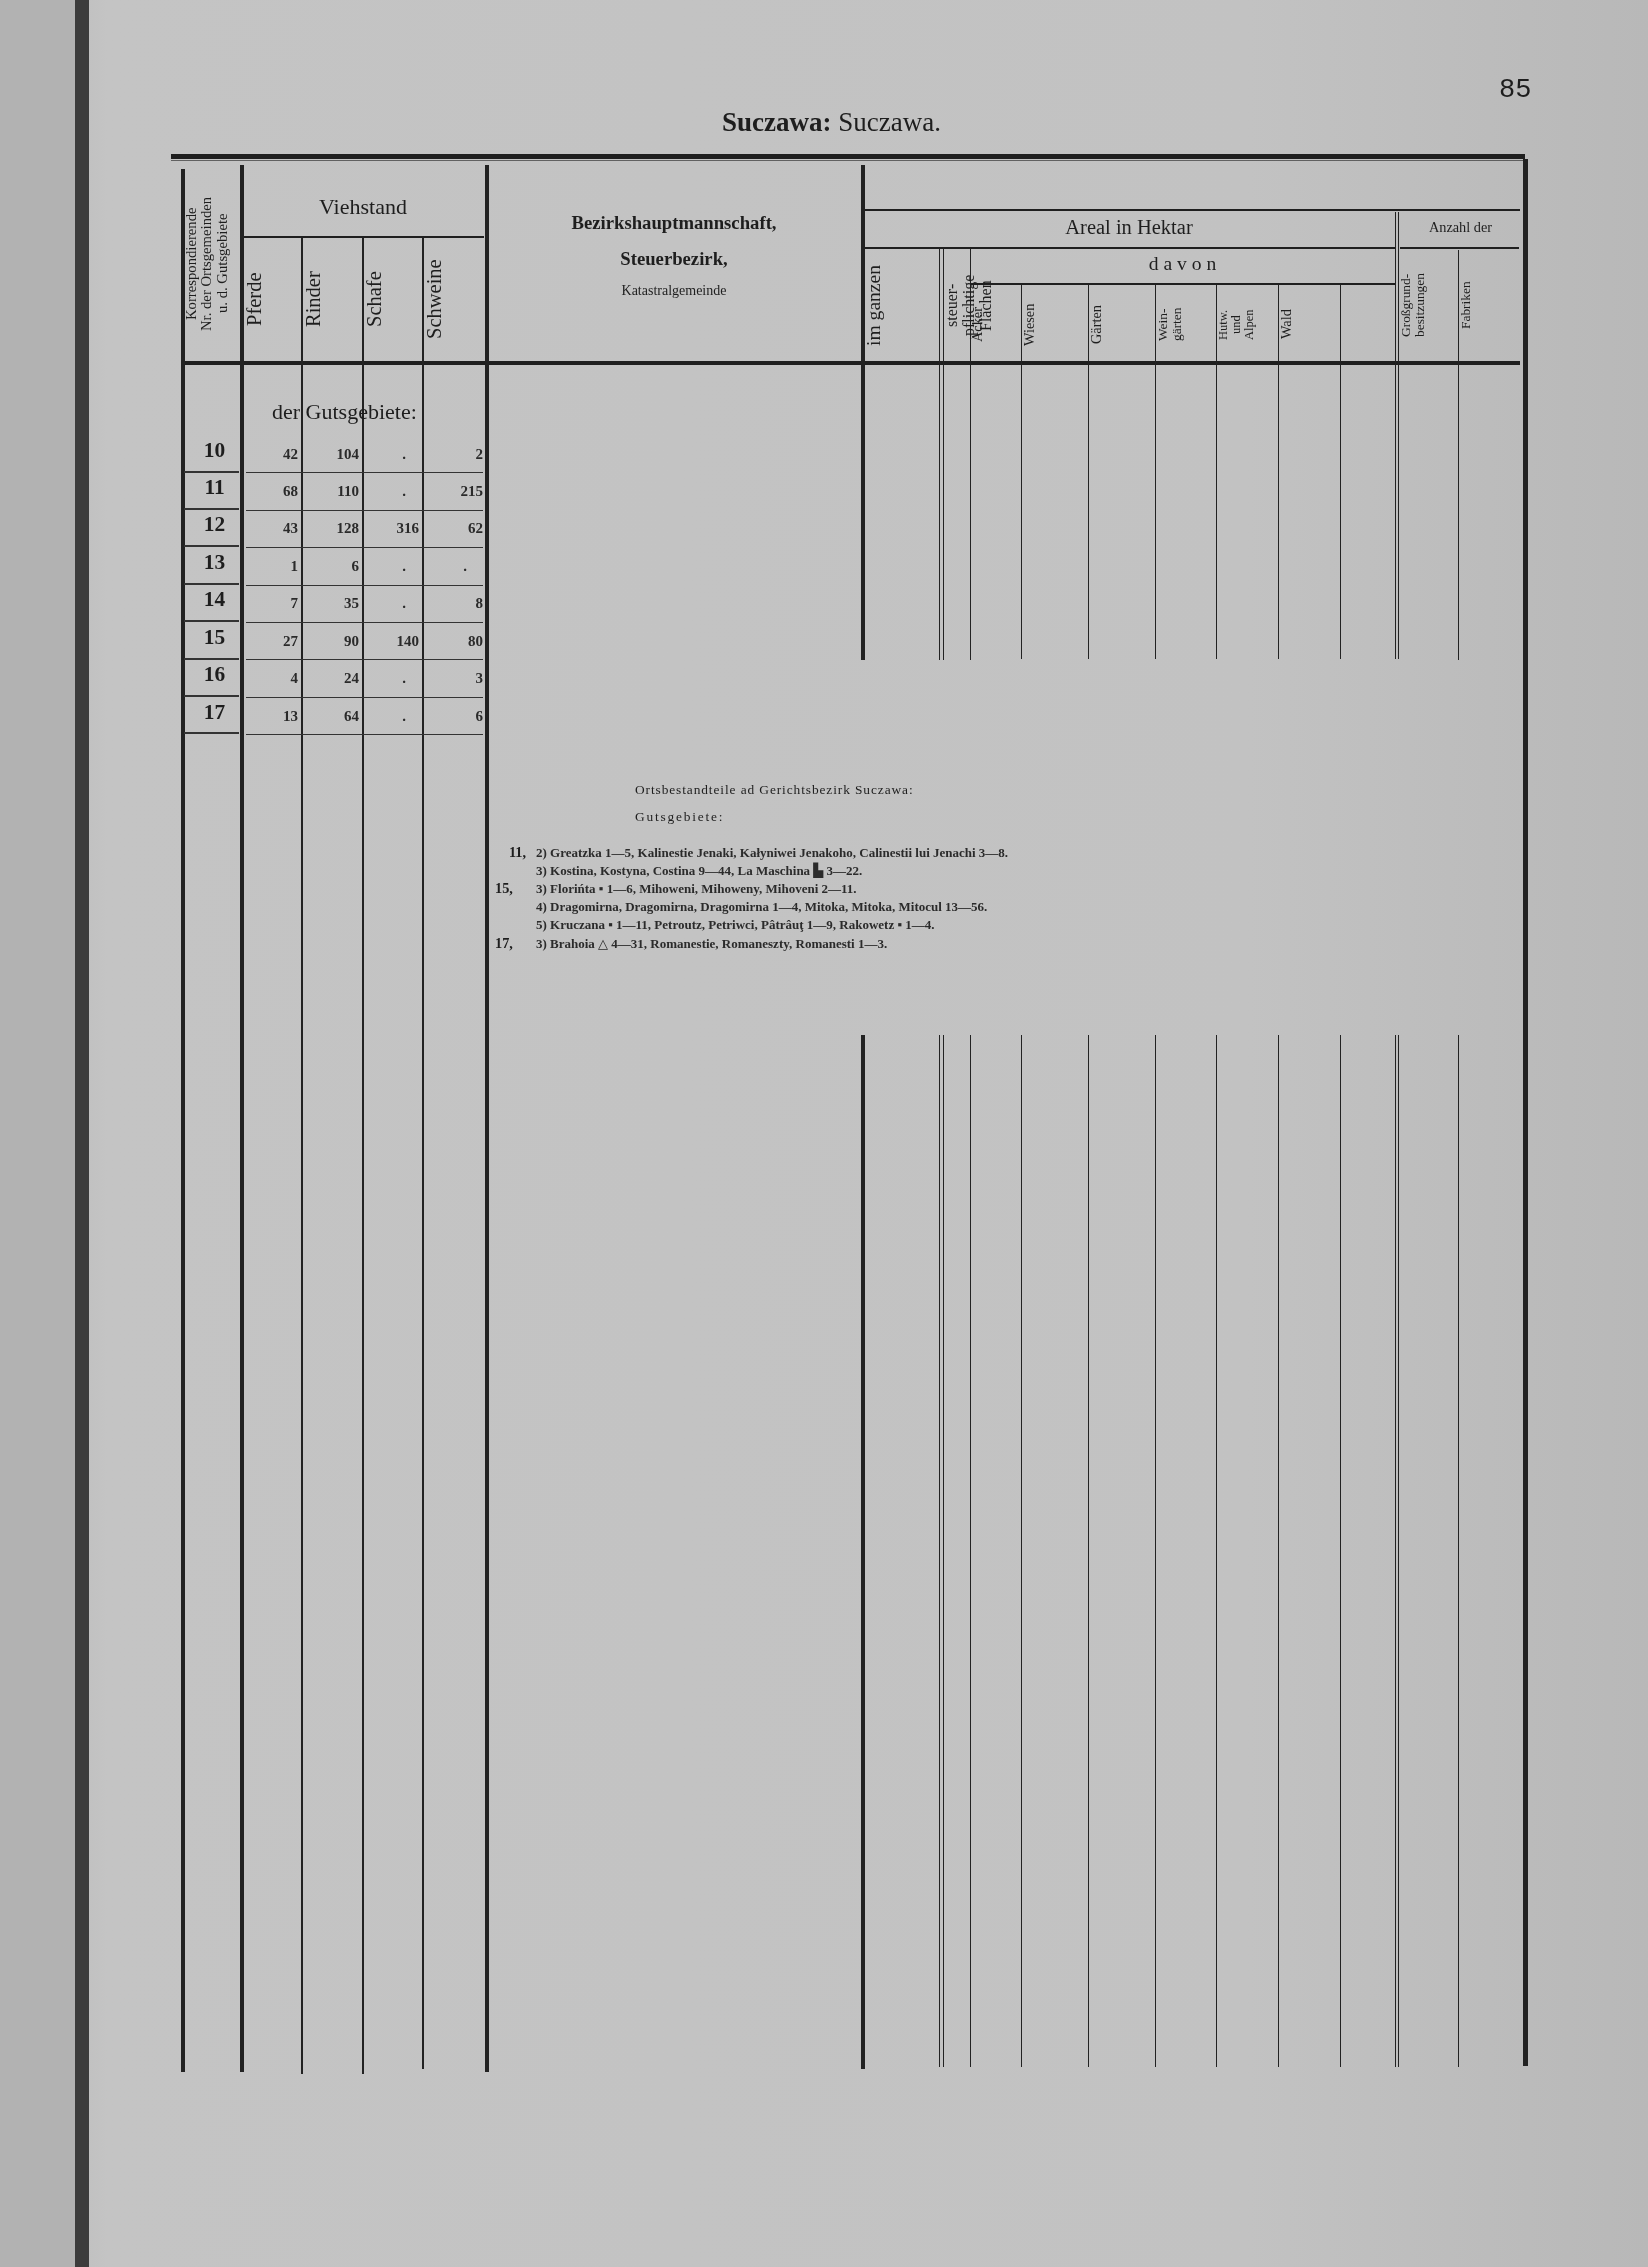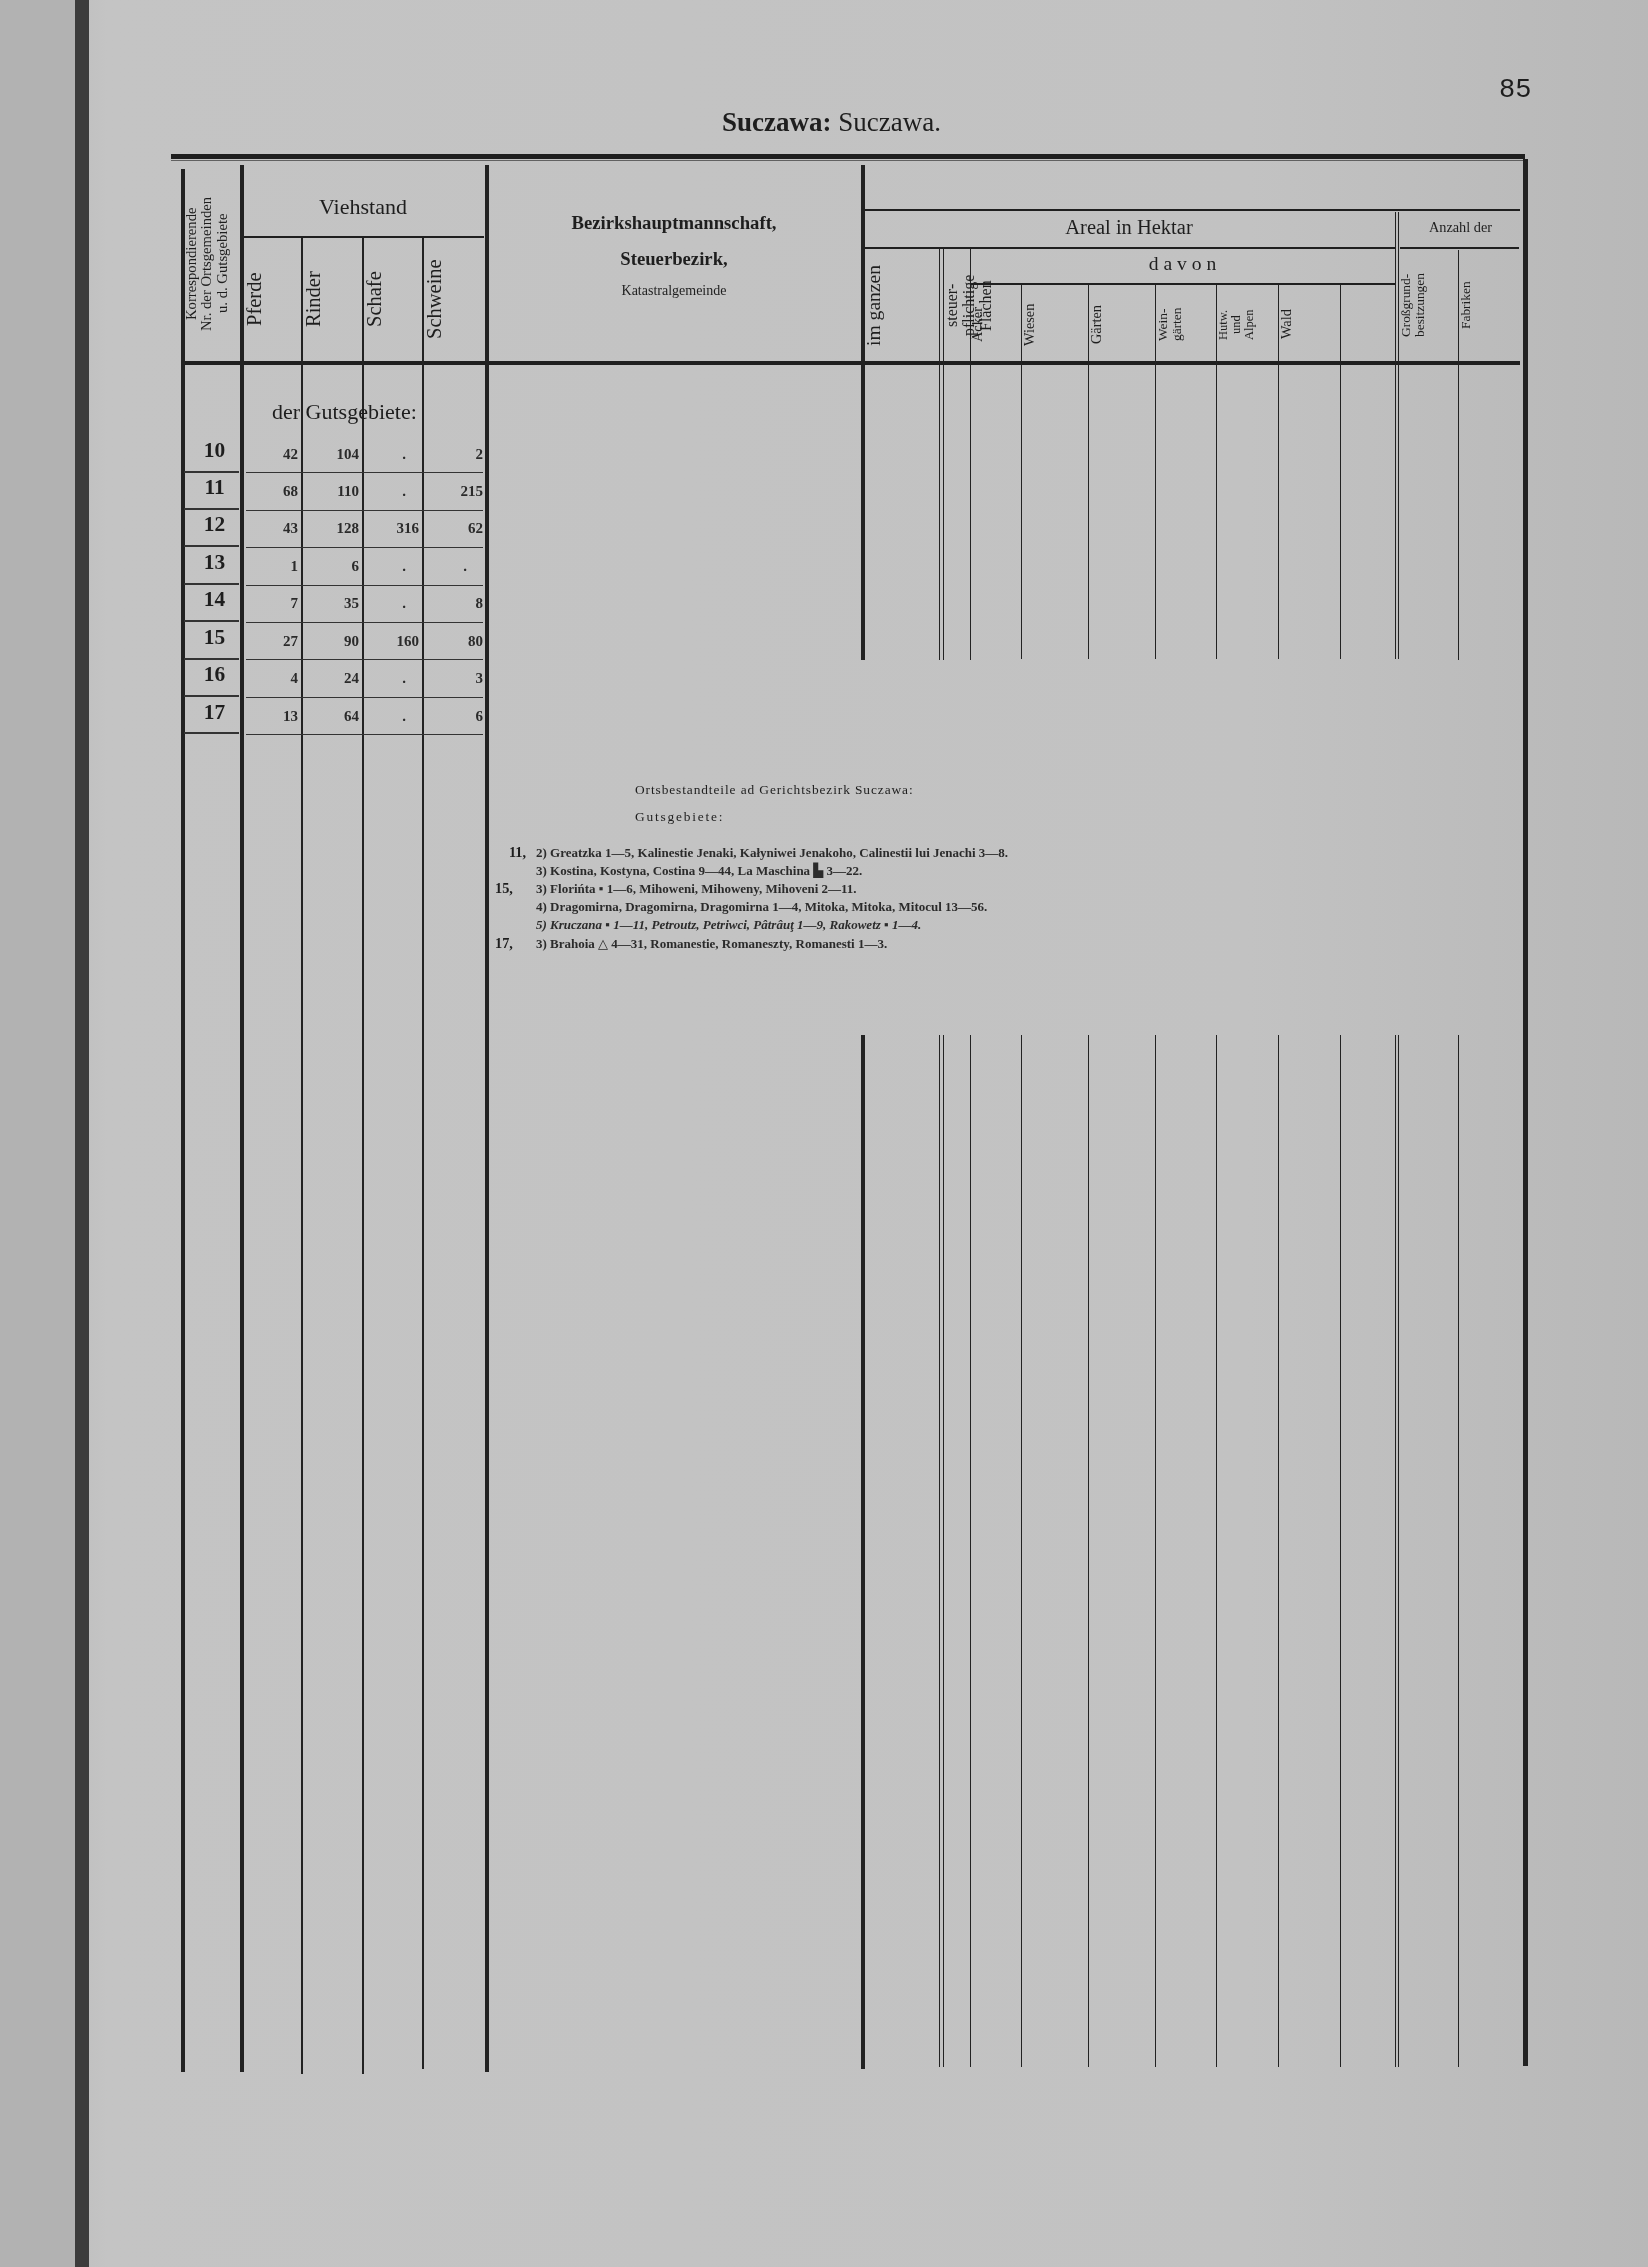--- a/index.html
+++ b/index.html
@@ -204,21 +204,21 @@
     <div class="cell" style="left:367px;width:39px;top:595px;">.</div>
     <div class="cell" style="left:428px;width:55px;top:595px;">8</div>
   </div>
   <div class="row-rule" style="left:184px;top:620px;width:55px;"></div>
   <div class="row-rule" style="left:246px;top:622px;width:237px;height:0.9px;"></div>
 
   <div>
     <div class="row-num" style="top:625px;">15</div>
     <div class="cell" style="left:246px;width:52px;top:633px;">27</div>
     <div class="cell" style="left:307px;width:52px;top:633px;">90</div>
-    <div class="cell" style="left:367px;width:52px;top:633px;">160</div>
+    <div class="cell" style="left:367px;width:52px;top:633px;">140</div>
     <div class="cell" style="left:428px;width:55px;top:633px;">80</div>
   </div>
   <div class="row-rule" style="left:184px;top:658px;width:55px;"></div>
   <div class="row-rule" style="left:246px;top:659px;width:237px;height:0.9px;"></div>
 
   <div>
     <div class="row-num" style="top:662px;">16</div>
     <div class="cell" style="left:246px;width:52px;top:670px;">4</div>
     <div class="cell" style="left:307px;width:52px;top:670px;">24</div>
     <div class="cell" style="left:367px;width:39px;top:670px;">.</div>
@@ -239,17 +239,17 @@
 
   <div class="notes-title">Ortsbestandteile ad Gerichtsbezirk Suczawa:</div>
   <div class="notes-sub">Gutsgebiete:</div>
 
   <div class="note-num" style="left:485px;top:844px;margin-left:24px;">11,</div>
   <div class="note-line" style="left:536px;top:845px;">2) Greatzka 1—5, Kalinestie Jenaki, Kałyniwei Jenakoho, Calinestii lui Jenachi 3—8.</div>
   <div class="note-line" style="left:536px;top:863px;">3) Kostina, Kostyna, Costina 9—44, La Maschina ▙ 3—22.</div>
   <div class="note-num" style="left:495px;top:880px;">15,</div>
   <div class="note-line" style="left:536px;top:881px;">3) Florińta ▪ 1—6, Mihoweni, Mihoweny, Mihoveni 2—11.</div>
   <div class="note-line" style="left:536px;top:899px;">4) Dragomirna, Dragomirna, Dragomirna 1—4, Mitoka, Mitoka, Mitocul 13—56.</div>
-  <div class="note-line" style="left:536px;top:917px;font-style:italic;">5) Kruczana ▪ 1—11, Petroutz, Petriwci, Pâtrâuţ 1—9, Rakowetz ▪ 1—4.</div>
+  <div class="note-line" style="left:536px;top:917px;">5) Kruczana ▪ 1—11, Petroutz, Petriwci, Pâtrâuţ 1—9, Rakowetz ▪ 1—4.</div>
   <div class="note-num" style="left:495px;top:935px;">17,</div>
   <div class="note-line" style="left:536px;top:936px;">3) Brahoia △ 4—31, Romanestie, Romaneszty, Romanesti 1—3.</div>
 </div>
 
 
 </body></html>

